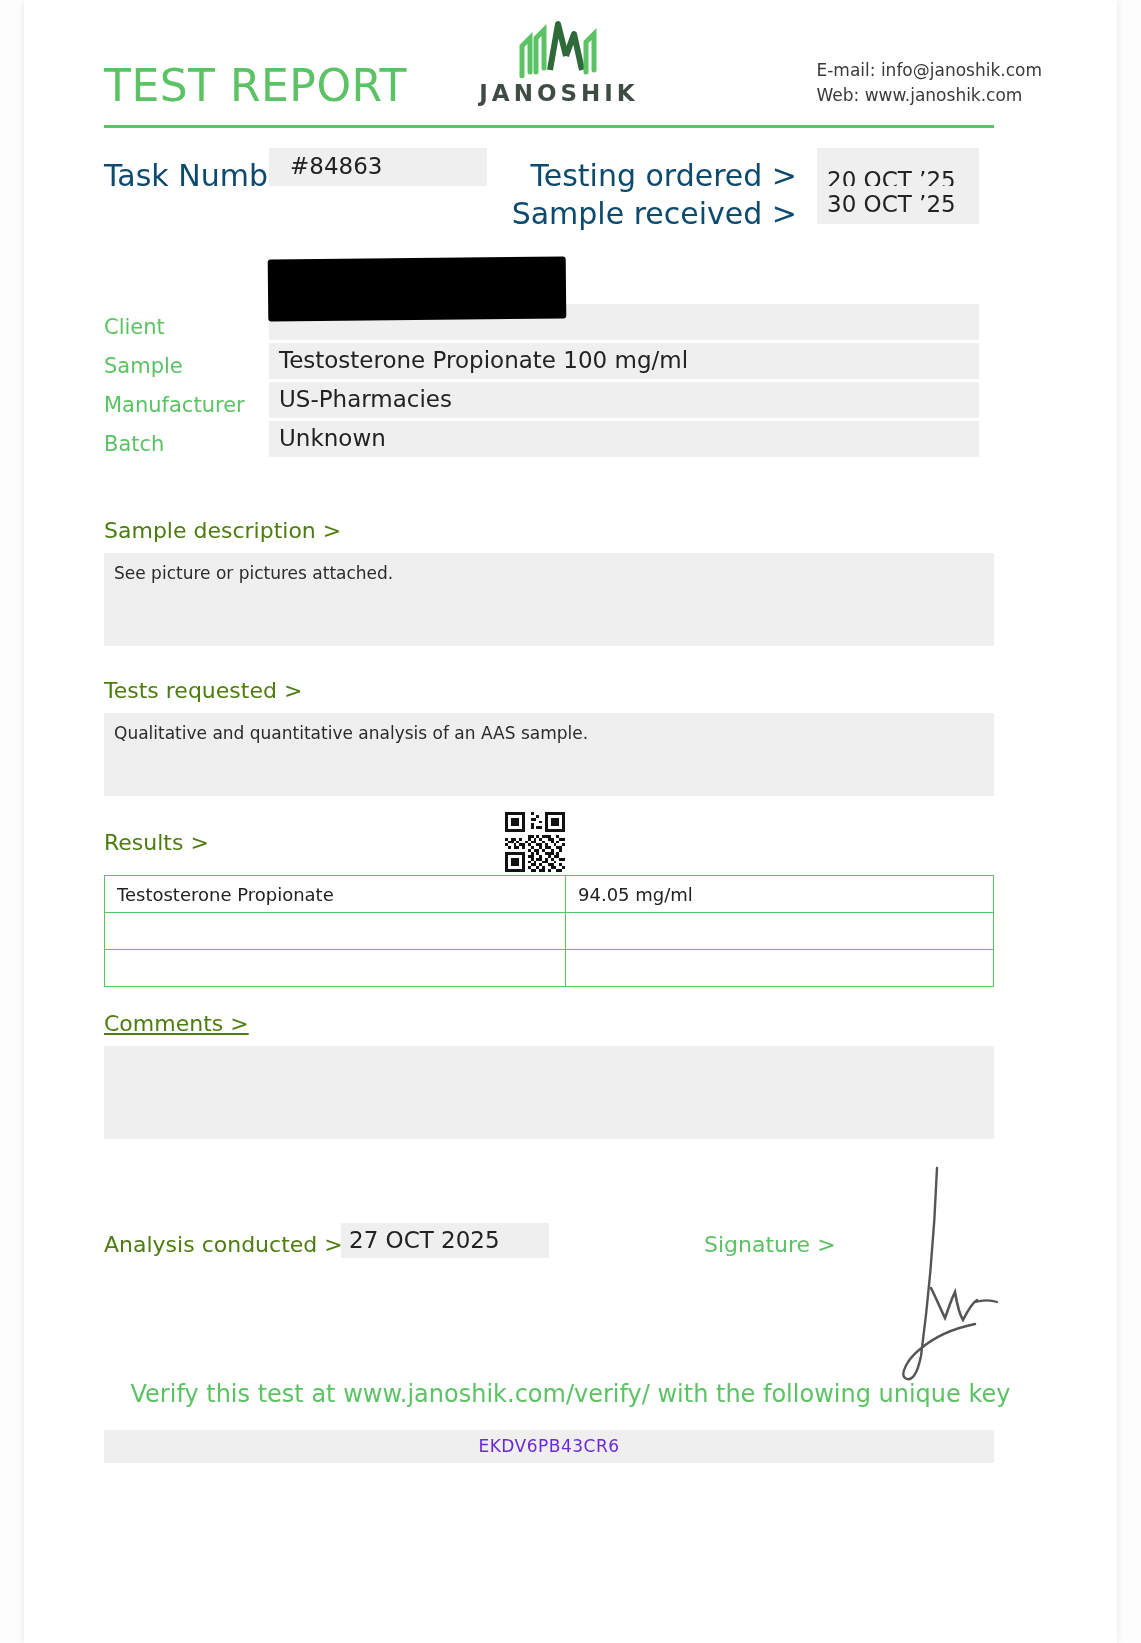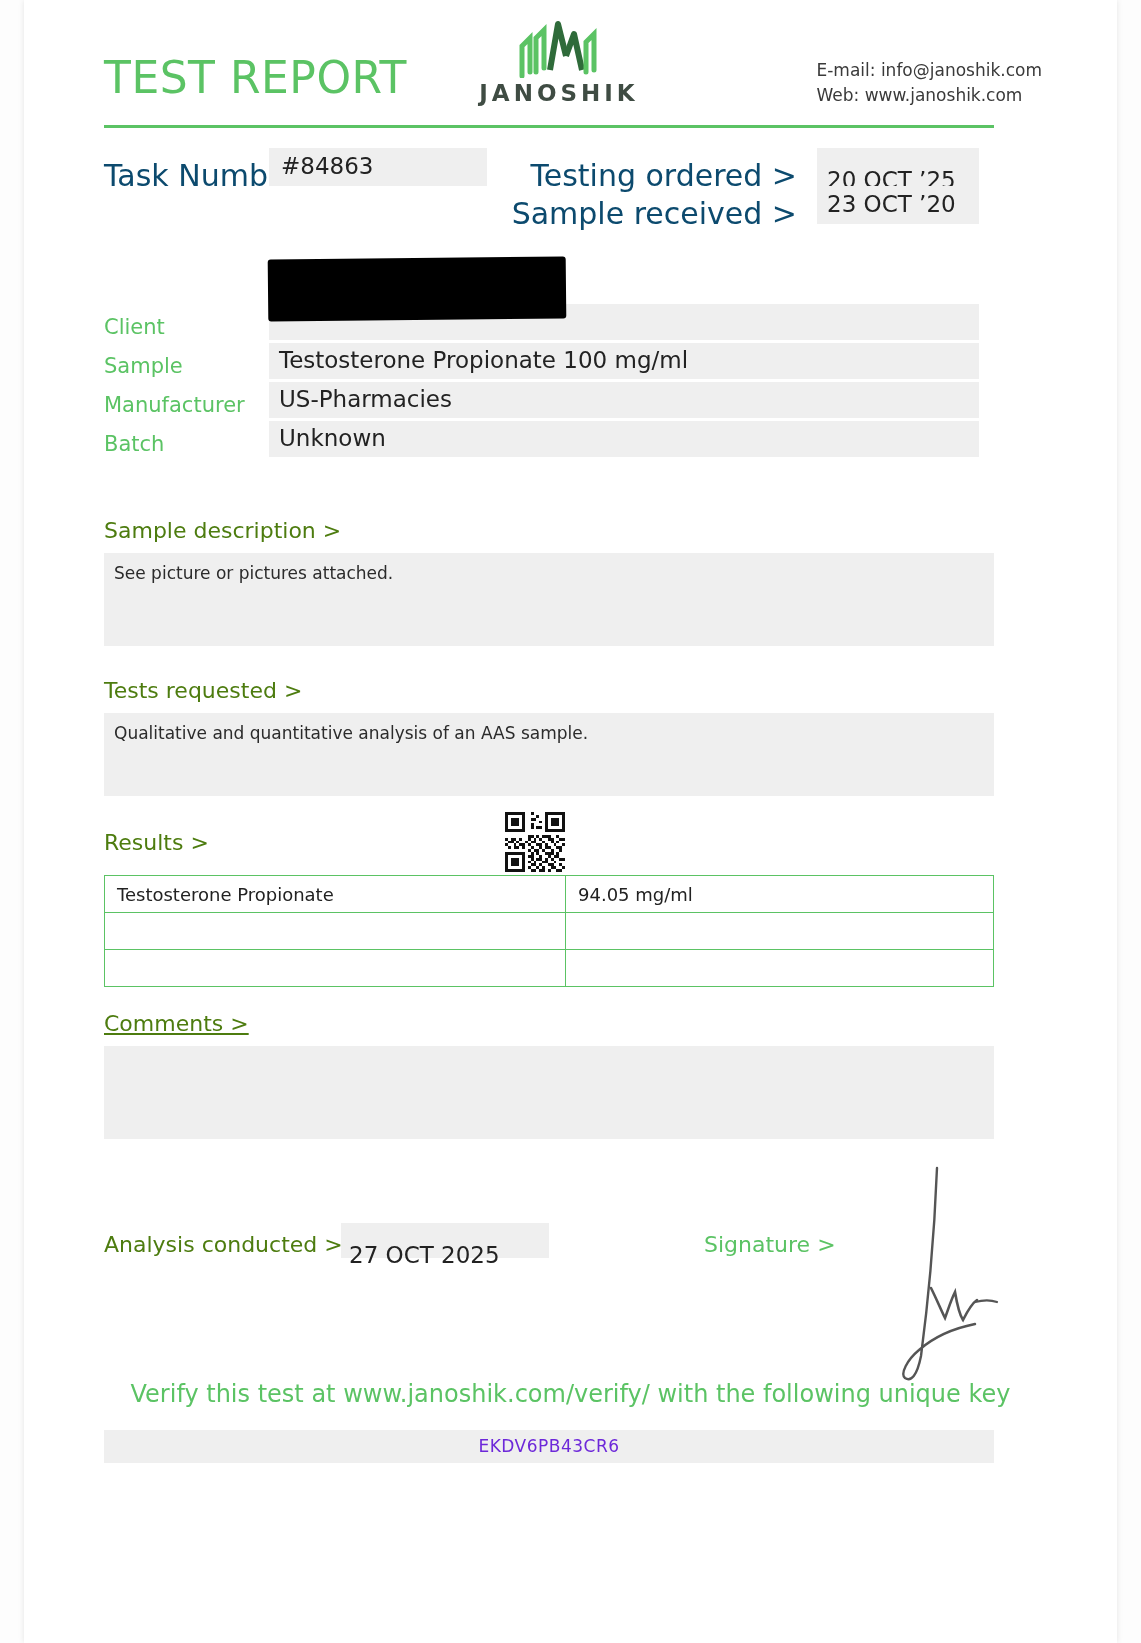--- a/index.html
+++ b/index.html
@@ -29,21 +29,21 @@
     width: 1093px;
     height: 1643px;
     background: #ffffff;
     box-shadow: 0 0 6px rgba(0,0,0,0.10);
   }
 
   
   .hdr-title {
     position: absolute;
     left: 80px;
-    top: 52px;
+    top: 60px;
     font-size: 44px;
     letter-spacing: 0.5px;
     color: #5bc364;
     font-family: "DejaVu Sans", sans-serif;
     font-weight: 400;
   }
   .logo-wrap {
     position: absolute;
     left: 450px;
     top: 20px;
@@ -81,21 +81,21 @@
     color: #0c4a6e;
     font-size: 30px;
     font-weight: 400;
   }
   .task-label { position:absolute; left: 80px; top: 158px; }
   .task-value {
     position: absolute; left: 245px; top: 148px;
     width: 218px; height: 38px;
     background: #efefef;
     font-size: 23px; color: #222;
-    padding: 5px 0 0 12px;
+    padding: 5px 0 0 21px;
     box-sizing: border-box;
   }
   .ord-label { position:absolute; right: 320px; top: 158px; white-space: nowrap; }
   .rec-label { position:absolute; right: 320px; top: 196px; white-space: nowrap; }
   .ord-value {
     position:absolute; left: 793px; top: 148px;
     width: 162px; height: 38px; background:#efefef;
     font-size: 23px; padding: 19px 0 0 10px; box-sizing:border-box;
   }
   .rec-value {
@@ -196,21 +196,21 @@
   .res-table td.c1 { width: 448px; }
 
   
   .ac-label {
     position: absolute; left: 80px; top: 1232px;
     font-size: 22px; color: #4d7c0f; white-space: nowrap;
   }
   .ac-value {
     position: absolute; left: 317px; top: 1223px;
     width: 208px; height: 35px; background: #efefef;
-    font-size: 23px; padding: 19px 0 0 8px; box-sizing: border-box;
+    font-size: 23px; padding: 4px 0 0 8px; box-sizing: border-box;
   }
   .sig-label {
     position: absolute; left: 680px; top: 1232px;
     font-size: 22px; color: #5bc364; white-space: nowrap;
   }
   .sig-draw { position: absolute; left: 855px; top: 1160px; }
 
   .verify {
     position: absolute;
     left: 0; right: 0;
@@ -259,21 +259,21 @@
 
     <div class="rule"></div>
 
     <div class="lbl-green task-label">Task Number</div>
     <div class="task-value">#84863</div>
 
     <div class="lbl-green ord-label">Testing ordered  &gt;</div>
     <div class="ord-value">20 OCT ’25</div>
 
     <div class="lbl-green rec-label">Sample received &gt;</div>
-    <div class="rec-value">23 OCT ’20</div>
+    <div class="rec-value">30 OCT ’25</div>
 
     <div class="row-label r-client-l">Client</div>
     <div class="row-value r-client-v"></div>
 
     <div class="row-label r-sample-l">Sample</div>
     <div class="row-value r-sample-v">Testosterone Propionate 100 mg/ml</div>
 
     <div class="row-label r-manu-l">Manufacturer</div>
     <div class="row-value r-manu-v">US-Pharmacies</div>
 

